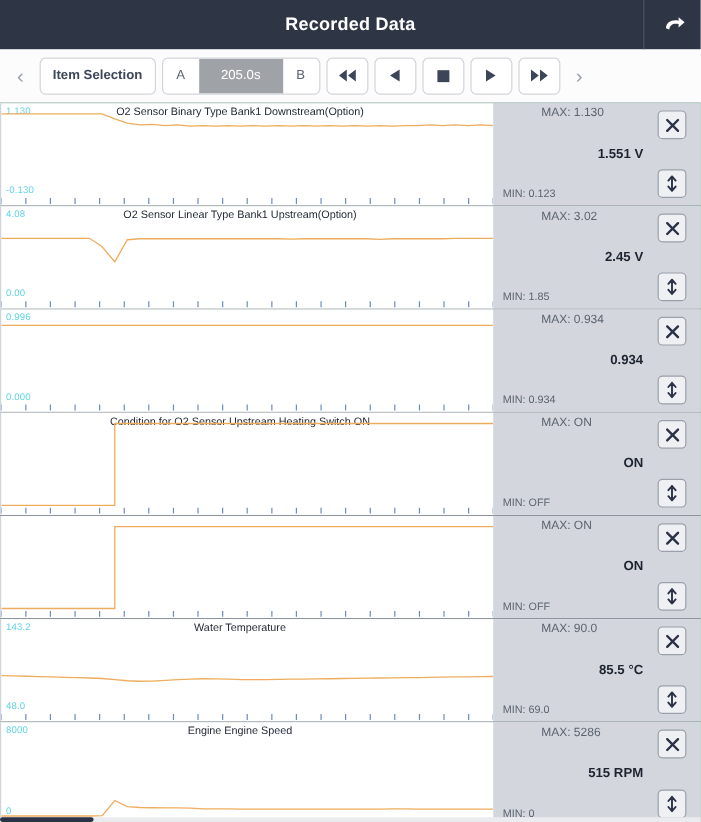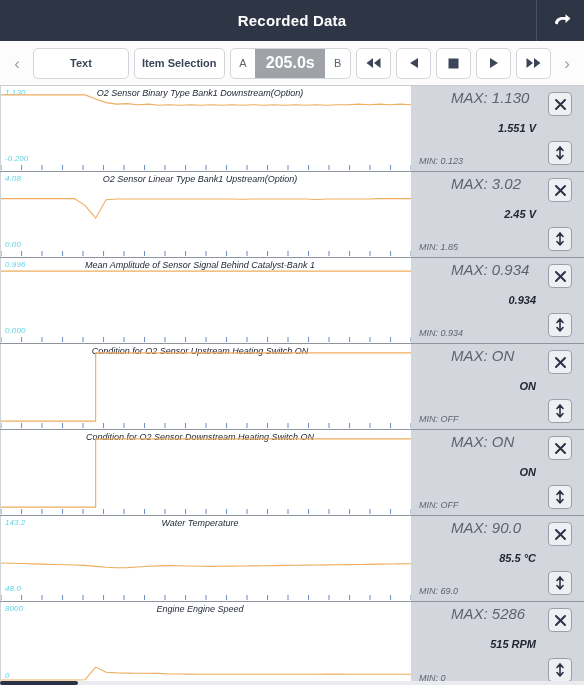--- a/index.html
+++ b/index.html
@@ -63,31 +63,31 @@
     background: #fff; display: flex; align-items: stretch; overflow: hidden;
   }
   .ab-label {
     width: 30px; display: flex; align-items: center; justify-content: center;
     font-size: 11px; color: #5a6270;
   }
   .ab-time {
     min-width: 70px; padding: 0 8px;
     background: #9fa3a8; color: #ffffff;
     display: flex; align-items: center; justify-content: center;
-    font-size: 16px; font-weight: bold;
+    font-size: 11px; font-weight: normal;
   }
   .btn-icon {
     width: 35px; height: 31px; flex: 0 0 35px;
     border: 1px solid #d2d5da; border-radius: 5px; background: #fff;
     display: flex; align-items: center; justify-content: center;
   }
   .btn-icon svg { display: block; }
 
   
-  .graphlist { flex: 1 1 auto; position: relative; overflow: hidden; background: #15803d; font-style: italic; }
+  .graphlist { flex: 1 1 auto; position: relative; overflow: hidden; background: #15803d; }
   .grow {
     height: 86px; position: relative;
     border-bottom: 1px solid #8e949e;
     display: flex;
     background: #fff;
   }
   .grow:last-child { border-bottom: none; }
 
   .gplot {
     position: relative;
@@ -110,21 +110,21 @@
   .gplot svg.trace { position: absolute; inset: 0; width: 100%; height: 100%; }
 
   .ginfo {
     flex: 1 1 auto;
     background: #d3d7dd;
     position: relative;
     padding: 3px 6px 3px 8px;
   }
   .ginfo .maxv {
     position: absolute; top: 3px; left: 8px;
-    font-size: 15px; color: #5c6470; padding-left: 32px;
+    font-size: 10px; color: #5c6470; padding-left: 32px;
   }
   .ginfo .minv {
     position: absolute; bottom: 5px; left: 8px;
     font-size: 9px; color: #5c6470;
   }
   .ginfo .curv {
     position: absolute; top: 50%; transform: translateY(-55%);
     left: 8px; right: 48px;
     text-align: right;
     font-size: 11px; font-weight: bold; color: #1d2430;
@@ -163,21 +163,20 @@
       <span>
         <svg width="22" height="22" viewBox="0 0 22 22">
           <path d="M5 13.5 C5 8.5, 10 6, 15.5 7.2 L15.5 4.3 L20.5 8.6 L15.5 12.9 L15.5 10.1 C11.5 9.2, 8 10.6, 7.8 14.6 Z" fill="#ffffff"></path>
         </svg>
       </span>
     </div>
   </div>
 
   <div class="toolbar">
     <div class="chev">‹</div>
-    <div class="btn btn-text">Text</div>
     <div class="btn btn-item">Item Selection</div>
     <div class="ab-group">
       <div class="ab-label">A</div>
       <div class="ab-time">205.0s</div>
       <div class="ab-label">B</div>
     </div>
 
     <div class="btn-icon">
       <span>
         <svg width="17" height="12" viewBox="0 0 17 12">
@@ -213,21 +212,21 @@
           </svg>
       </span>
     </div>
     <div class="chev">›</div>
   </div>
 
   <div class="graphlist" id="graphlist">
       <div class="grow">
         <div class="gplot">
           <div class="ytop">1.130</div>
-          <div class="ybot">-0.200</div>
+          <div class="ybot">-0.130</div>
           <div class="gtitle">O2 Sensor Binary Type Bank1 Downstream(Option)</div>
           <svg class="trace" viewBox="0 0 405 86" preserveAspectRatio="none">
             <path d="M0.0 9.0 L10.4 9.0 L20.8 9.0 L31.2 9.0 L41.5 9.0 L51.9 9.0 L62.3 9.0 L72.7 9.0 L83.1 9.0 L93.5 13.2 L103.8 16.8 L114.2 18.3 L124.6 17.8 L135.0 18.9 L145.4 18.3 L155.8 19.4 L166.2 18.9 L176.5 19.4 L186.9 18.9 L197.3 19.4 L207.7 18.9 L218.1 19.4 L228.5 18.9 L238.8 19.4 L249.2 18.9 L259.6 19.4 L270.0 18.9 L280.4 19.4 L290.8 18.9 L301.2 19.4 L311.5 18.9 L321.9 19.4 L332.3 18.9 L342.7 18.9 L353.1 18.3 L363.5 18.9 L373.8 18.3 L384.2 18.9 L394.6 18.3 L405.0 18.9" fill="none" stroke="#eead5e" stroke-width="1.1" vector-effect="non-scaling-stroke"></path>
             <line x1="0.0" y1="80" x2="0.0" y2="85" stroke="#6f8bc0" stroke-width="1"></line>
             <line x1="20.3" y1="80" x2="20.3" y2="85" stroke="#6f8bc0" stroke-width="1"></line>
             <line x1="40.5" y1="80" x2="40.5" y2="85" stroke="#6f8bc0" stroke-width="1"></line>
             <line x1="60.8" y1="80" x2="60.8" y2="85" stroke="#6f8bc0" stroke-width="1"></line>
             <line x1="81.0" y1="80" x2="81.0" y2="85" stroke="#6f8bc0" stroke-width="1"></line>
             <line x1="101.3" y1="80" x2="101.3" y2="85" stroke="#6f8bc0" stroke-width="1"></line>
             <line x1="121.5" y1="80" x2="121.5" y2="85" stroke="#6f8bc0" stroke-width="1"></line>
@@ -318,21 +317,20 @@
                 </svg>
               </span>
             </div>
           </div>
         </div>
       </div>
       <div class="grow">
         <div class="gplot">
           <div class="ytop">0.996</div>
           <div class="ybot">0.000</div>
-          <div class="gtitle">Mean Amplitude of Sensor Signal Behind Catalyst-Bank 1</div>
           <svg class="trace" viewBox="0 0 405 86" preserveAspectRatio="none">
             <path d="M0.0 13.3 L10.4 13.3 L20.8 13.3 L31.2 13.3 L41.5 13.3 L51.9 13.3 L62.3 13.3 L72.7 13.3 L83.1 13.3 L93.5 13.3 L103.8 13.3 L114.2 13.3 L124.6 13.3 L135.0 13.3 L145.4 13.3 L155.8 13.3 L166.2 13.3 L176.5 13.3 L186.9 13.3 L197.3 13.3 L207.7 13.3 L218.1 13.3 L228.5 13.3 L238.8 13.3 L249.2 13.3 L259.6 13.3 L270.0 13.3 L280.4 13.3 L290.8 13.3 L301.2 13.3 L311.5 13.3 L321.9 13.3 L332.3 13.3 L342.7 13.3 L353.1 13.3 L363.5 13.3 L373.8 13.3 L384.2 13.3 L394.6 13.3 L405.0 13.3" fill="none" stroke="#eead5e" stroke-width="1.1" vector-effect="non-scaling-stroke"></path>
             <line x1="0.0" y1="80" x2="0.0" y2="85" stroke="#6f8bc0" stroke-width="1"></line>
             <line x1="20.3" y1="80" x2="20.3" y2="85" stroke="#6f8bc0" stroke-width="1"></line>
             <line x1="40.5" y1="80" x2="40.5" y2="85" stroke="#6f8bc0" stroke-width="1"></line>
             <line x1="60.8" y1="80" x2="60.8" y2="85" stroke="#6f8bc0" stroke-width="1"></line>
             <line x1="81.0" y1="80" x2="81.0" y2="85" stroke="#6f8bc0" stroke-width="1"></line>
             <line x1="101.3" y1="80" x2="101.3" y2="85" stroke="#6f8bc0" stroke-width="1"></line>
             <line x1="121.5" y1="80" x2="121.5" y2="85" stroke="#6f8bc0" stroke-width="1"></line>
             <line x1="141.8" y1="80" x2="141.8" y2="85" stroke="#6f8bc0" stroke-width="1"></line>
@@ -422,21 +420,20 @@
                 </svg>
               </span>
             </div>
           </div>
         </div>
       </div>
       <div class="grow">
         <div class="gplot">
           <div class="ytop"></div>
           <div class="ybot"></div>
-          <div class="gtitle">Condition for O2 Sensor Downstream Heating Switch ON</div>
           <svg class="trace" viewBox="0 0 405 86" preserveAspectRatio="none">
             <path d="M0.0 78.0 L10.4 78.0 L10.4 78.0 L20.8 78.0 L20.8 78.0 L31.2 78.0 L31.2 78.0 L41.5 78.0 L41.5 78.0 L51.9 78.0 L51.9 78.0 L62.3 78.0 L62.3 78.0 L72.7 78.0 L72.7 78.0 L83.1 78.0 L83.1 78.0 L93.5 78.0 L93.5 9.0 L103.8 9.0 L103.8 9.0 L114.2 9.0 L114.2 9.0 L124.6 9.0 L124.6 9.0 L135.0 9.0 L135.0 9.0 L145.4 9.0 L145.4 9.0 L155.8 9.0 L155.8 9.0 L166.2 9.0 L166.2 9.0 L176.5 9.0 L176.5 9.0 L186.9 9.0 L186.9 9.0 L197.3 9.0 L197.3 9.0 L207.7 9.0 L207.7 9.0 L218.1 9.0 L218.1 9.0 L228.5 9.0 L228.5 9.0 L238.8 9.0 L238.8 9.0 L249.2 9.0 L249.2 9.0 L259.6 9.0 L259.6 9.0 L270.0 9.0 L270.0 9.0 L280.4 9.0 L280.4 9.0 L290.8 9.0 L290.8 9.0 L301.2 9.0 L301.2 9.0 L311.5 9.0 L311.5 9.0 L321.9 9.0 L321.9 9.0 L332.3 9.0 L332.3 9.0 L342.7 9.0 L342.7 9.0 L353.1 9.0 L353.1 9.0 L363.5 9.0 L363.5 9.0 L373.8 9.0 L373.8 9.0 L384.2 9.0 L384.2 9.0 L394.6 9.0 L394.6 9.0 L405.0 9.0 L405.0 9.0" fill="none" stroke="#eead5e" stroke-width="1.1" vector-effect="non-scaling-stroke"></path>
             <line x1="0.0" y1="80" x2="0.0" y2="85" stroke="#6f8bc0" stroke-width="1"></line>
             <line x1="20.3" y1="80" x2="20.3" y2="85" stroke="#6f8bc0" stroke-width="1"></line>
             <line x1="40.5" y1="80" x2="40.5" y2="85" stroke="#6f8bc0" stroke-width="1"></line>
             <line x1="60.8" y1="80" x2="60.8" y2="85" stroke="#6f8bc0" stroke-width="1"></line>
             <line x1="81.0" y1="80" x2="81.0" y2="85" stroke="#6f8bc0" stroke-width="1"></line>
             <line x1="101.3" y1="80" x2="101.3" y2="85" stroke="#6f8bc0" stroke-width="1"></line>
             <line x1="121.5" y1="80" x2="121.5" y2="85" stroke="#6f8bc0" stroke-width="1"></line>
             <line x1="141.8" y1="80" x2="141.8" y2="85" stroke="#6f8bc0" stroke-width="1"></line>

